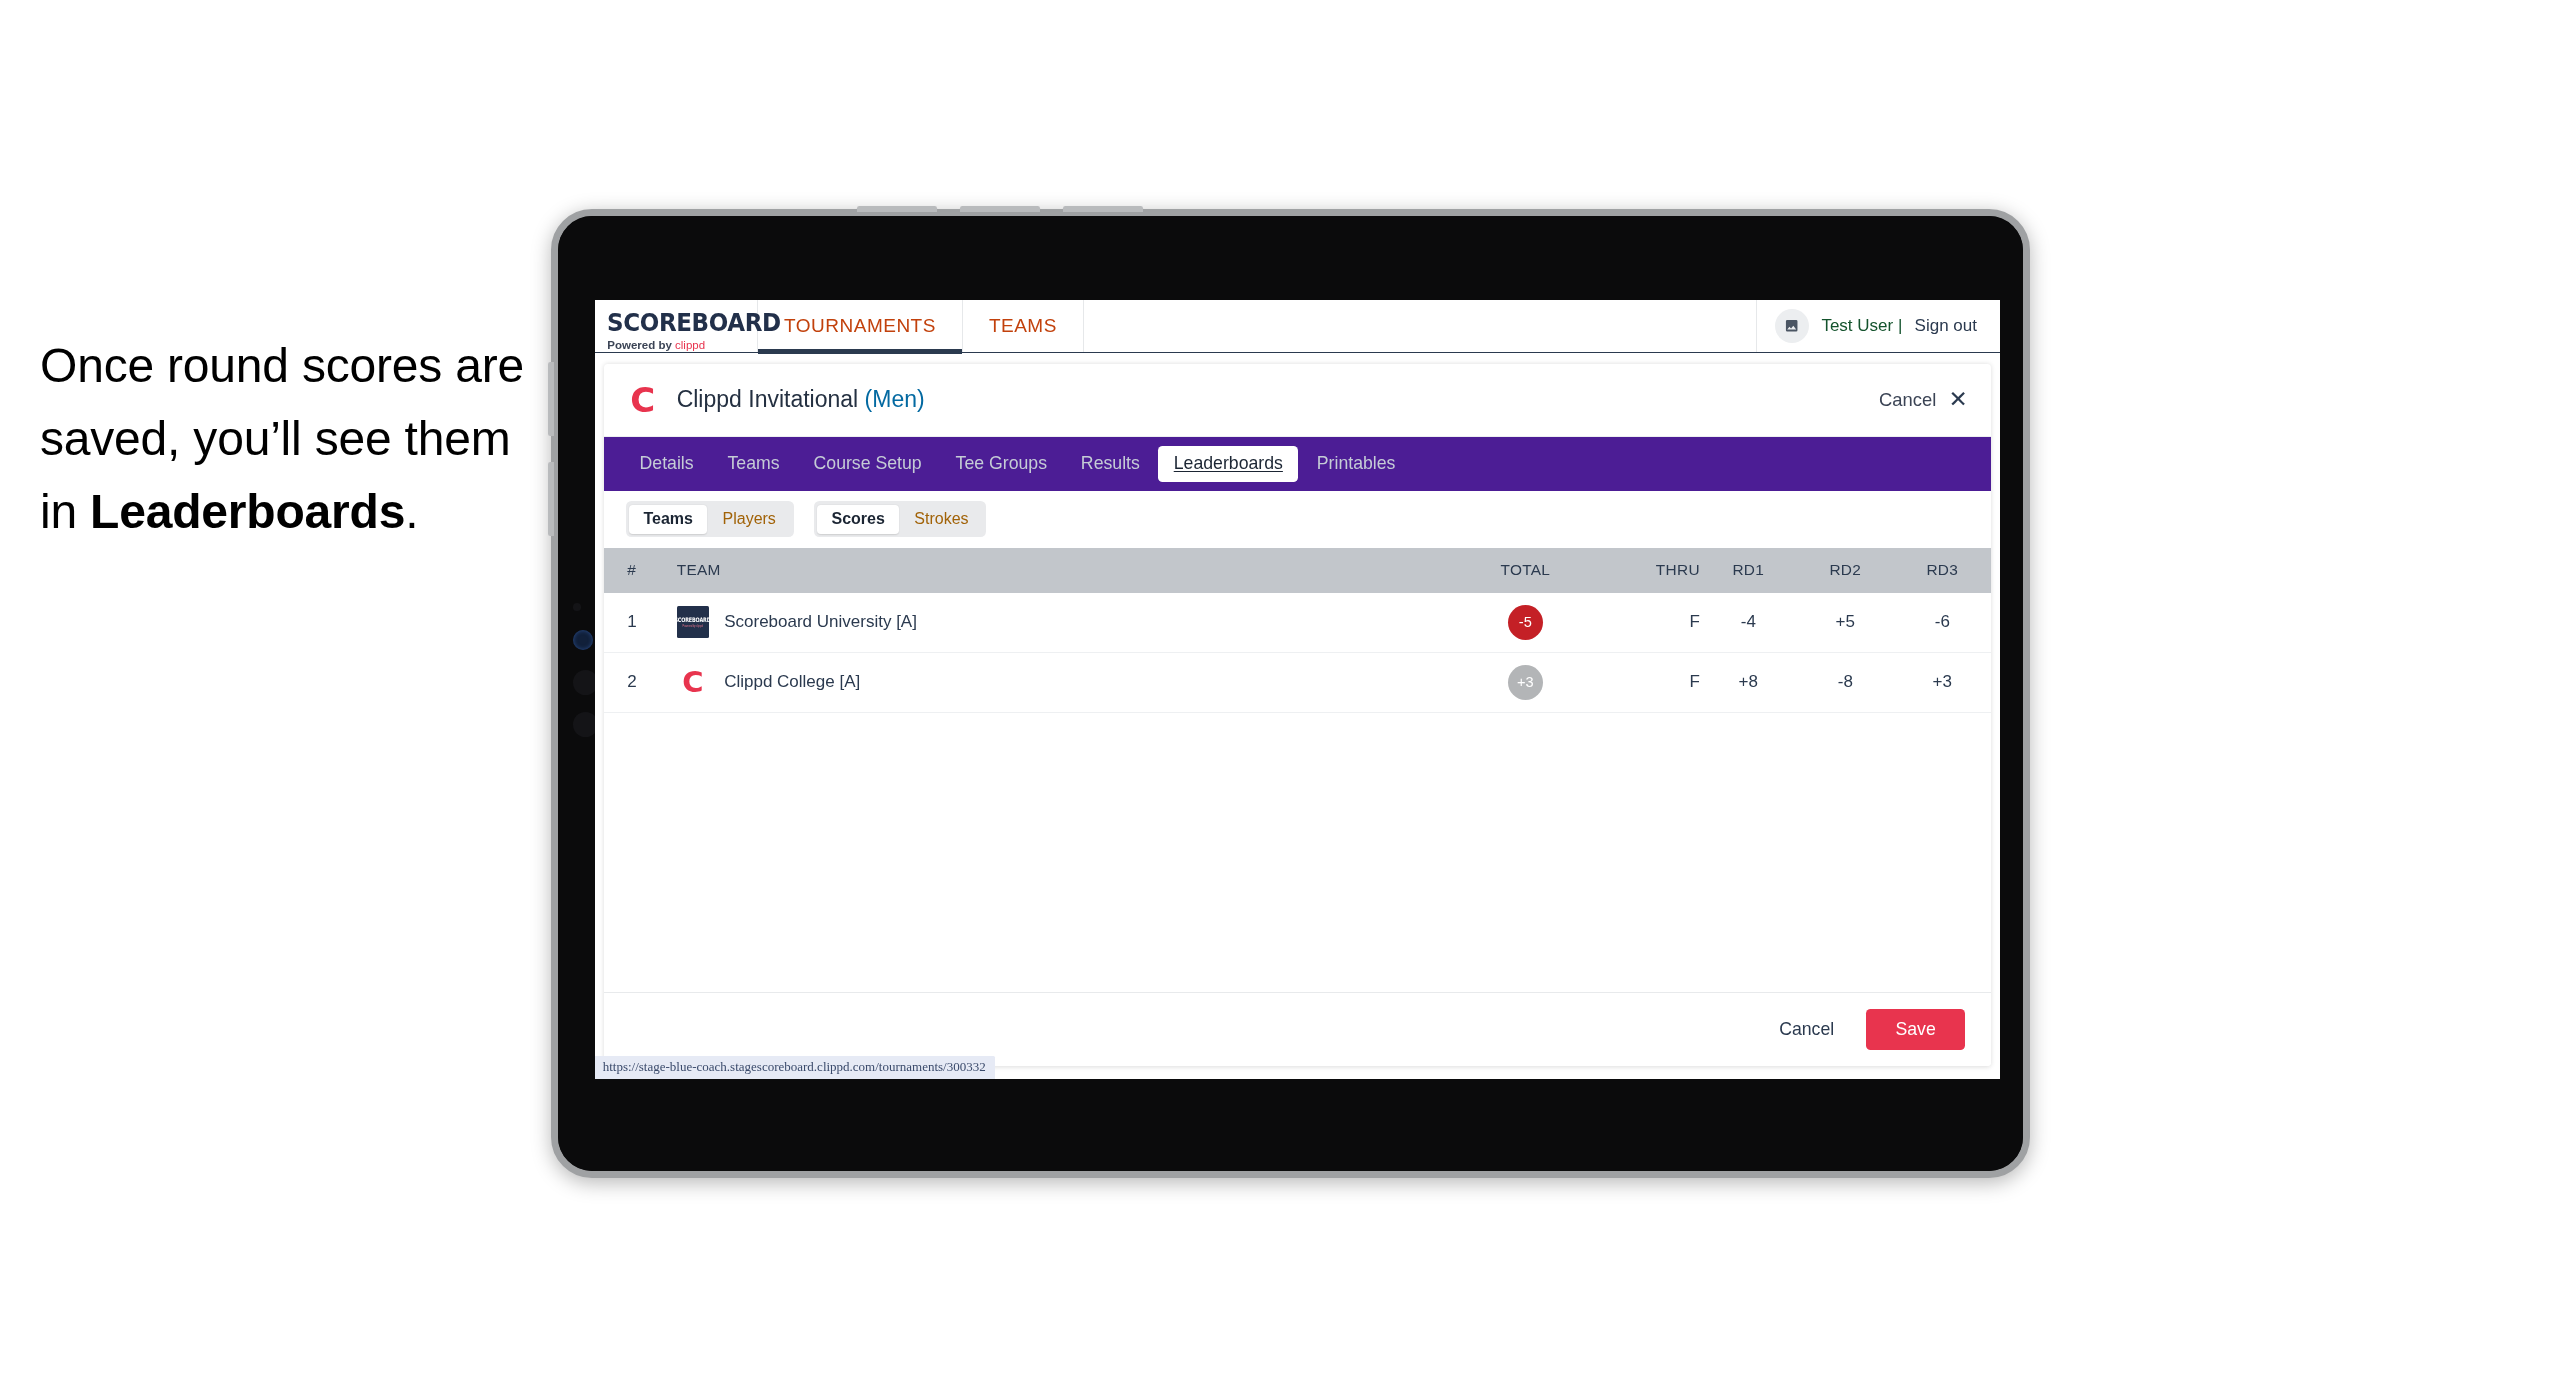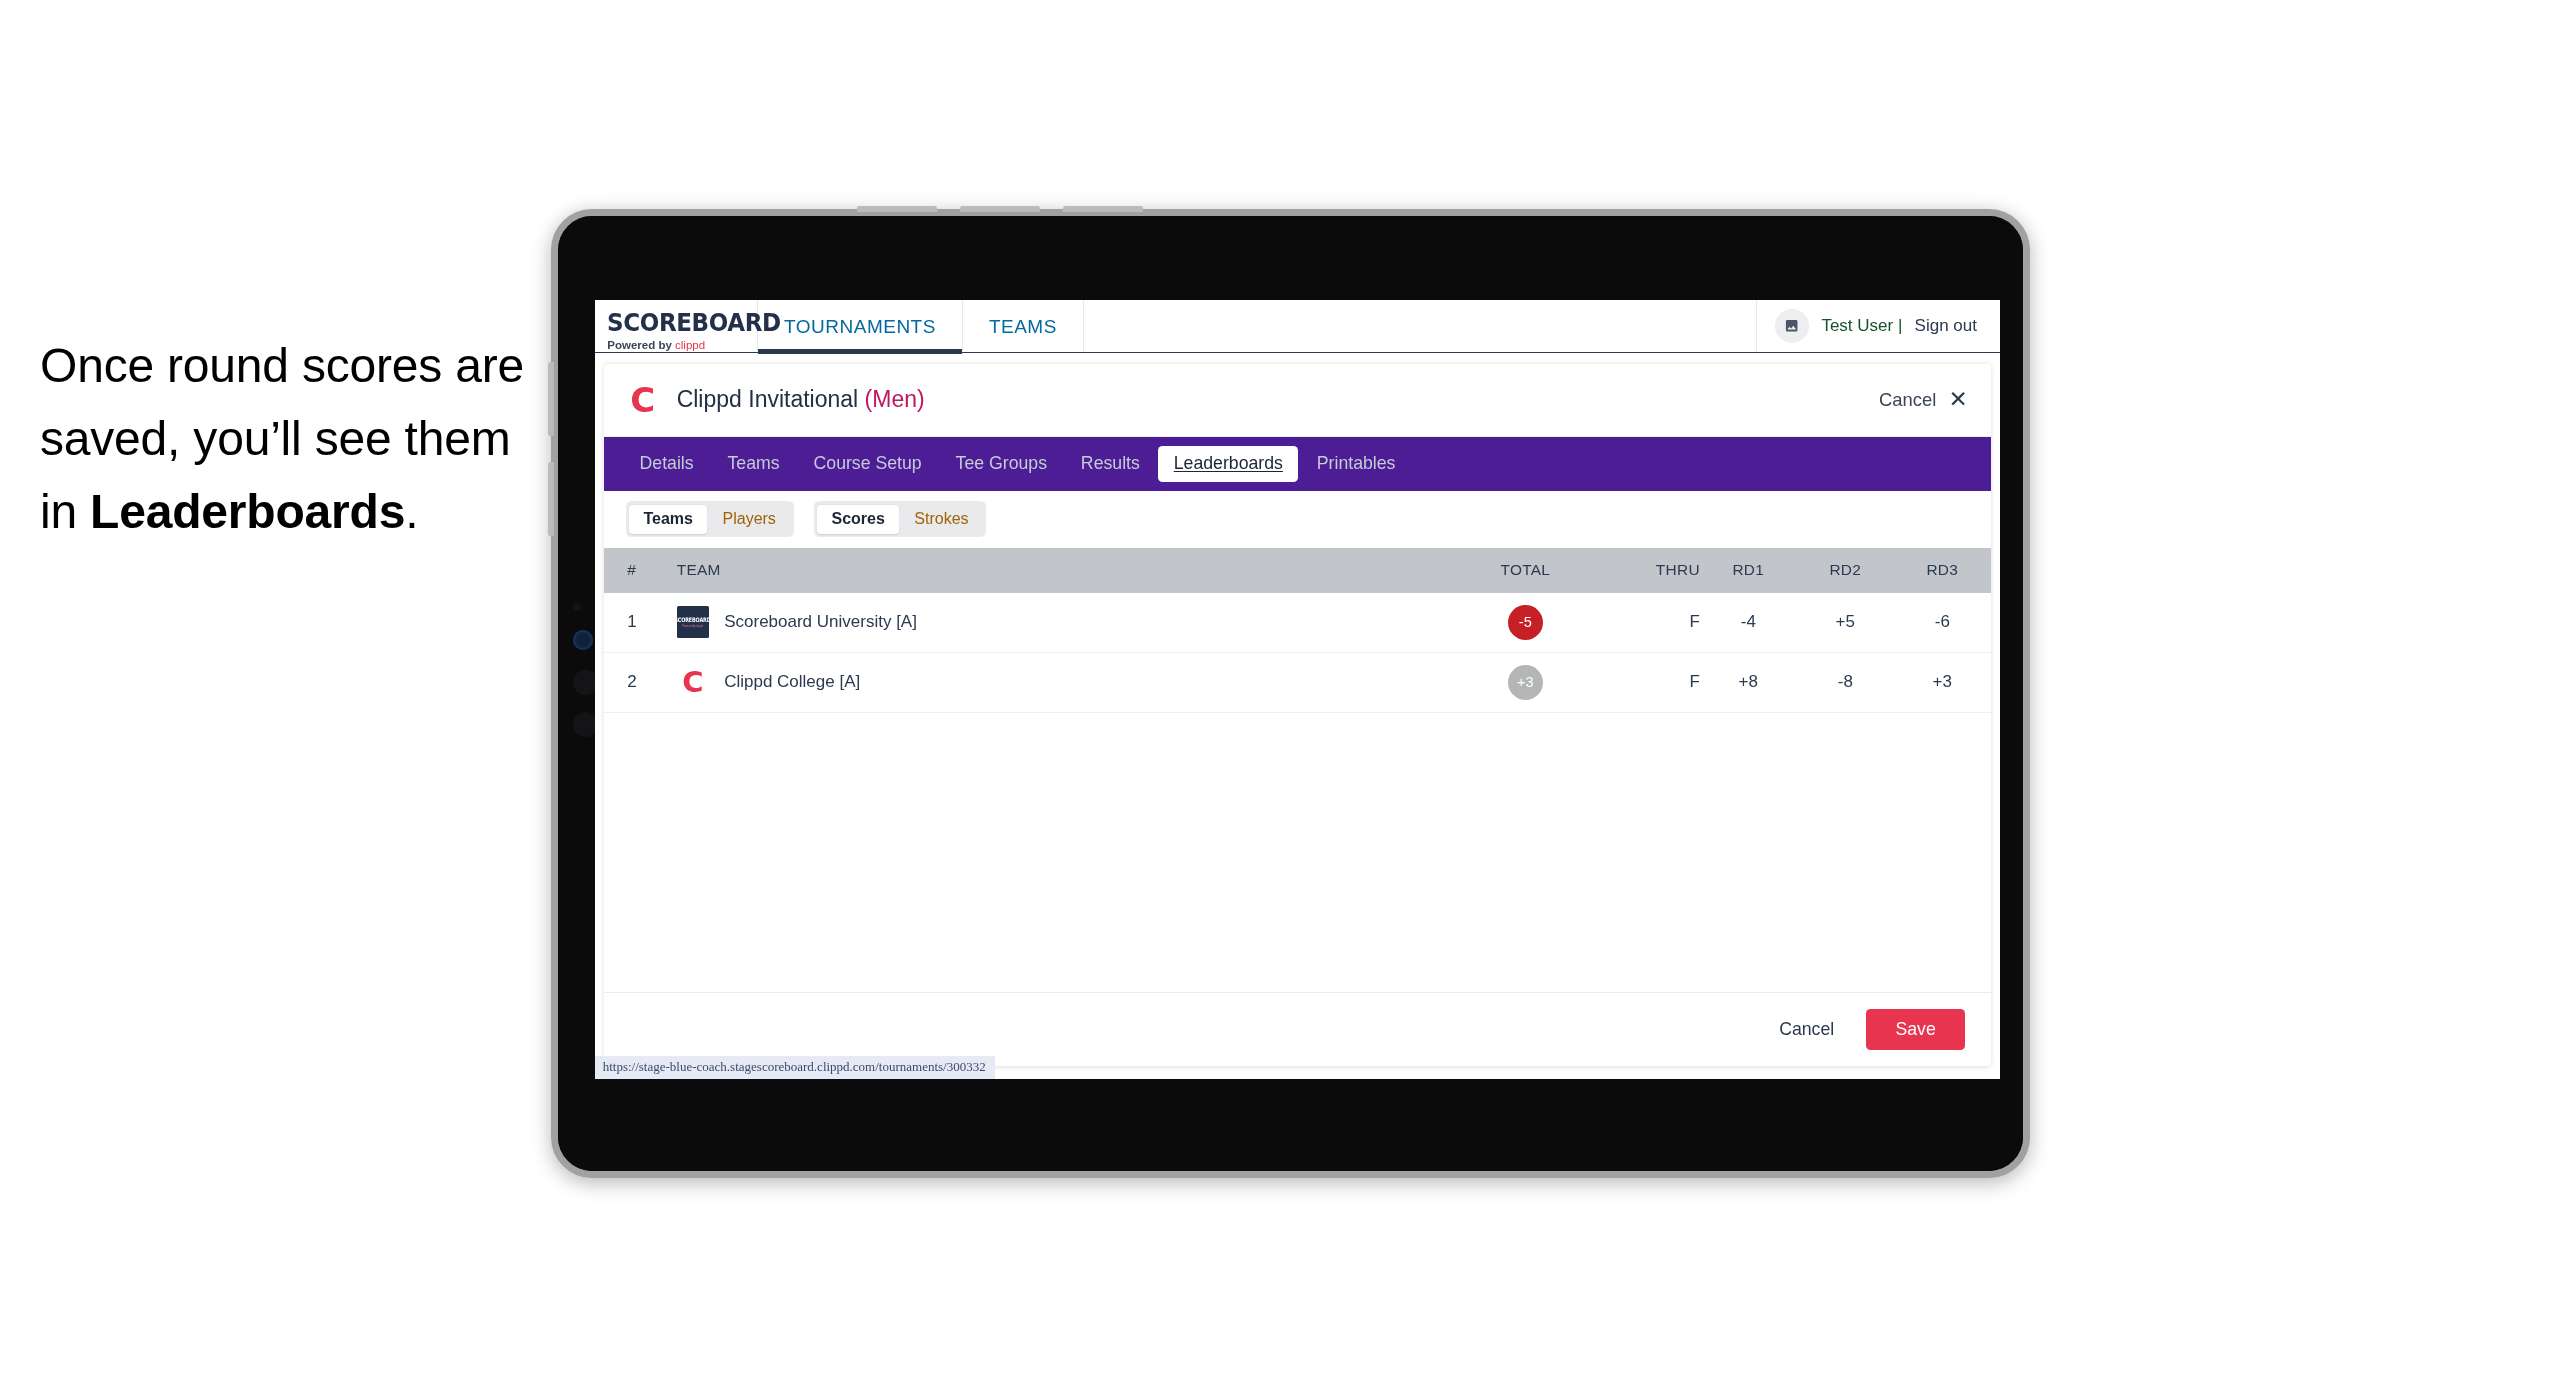--- a/index.html
+++ b/index.html
@@ -102,25 +102,25 @@
     transform-origin: left center;
   }
   .brand-sub {
     font-size: 11.5px; color: #3b4455; margin-top: 2.3px;
     font-weight: 600;
   }
   .brand-sub .clippd { color: #e8344e; font-weight: 400; }
 
   .navtabs { display: flex; align-items: stretch; }
   .navtab {
-    display: flex; align-items: flex-start;
-    padding: 16px 26px;
+    display: flex; align-items: center;
+    padding: 4px 26px;
     font-size: 19px;
     letter-spacing: 0.5px;
-    color: #0369a1;
+    color: #c2410c;
     border-right: 0.8px solid #e6e8ea;
     position: relative;
     cursor: pointer;
   }
   .navtab.active::after {
     content: ""; position: absolute; left: 0; right: 0; bottom: -1.5px;
     height: 4.6px; background: #2b3a4f;
   }
 
   .appbar-spacer { flex: 1; border-right: 0.8px solid #e6e8ea; }
@@ -156,21 +156,21 @@
   }
   .c-logo {
     font-family: "DejaVu Sans", sans-serif;
     font-weight: 700;
     font-size: 34px;
     color: #e8344e;
     line-height: 1;
     margin-right: 21.5px;
   }
   .panel-title { font-size: 23px; color: #243041; }
-  .panel-title .muted { color: #be185d; }
+  .panel-title .muted { color: #0369a1; }
   .panel-head-right { margin-left: auto; display: flex; align-items: center; gap: 12.3px; cursor: pointer; }
   .cancel-x-label { font-size: 18.4px; color: #3b4455; }
   .cancel-x { font-size: 23px; color: #2b3a4f; line-height: 1; }
 
   
   .sectiontabs {
     height: 54px;
     background: #4c1d95;
     display: flex; align-items: center;
     padding: 0 20px;

